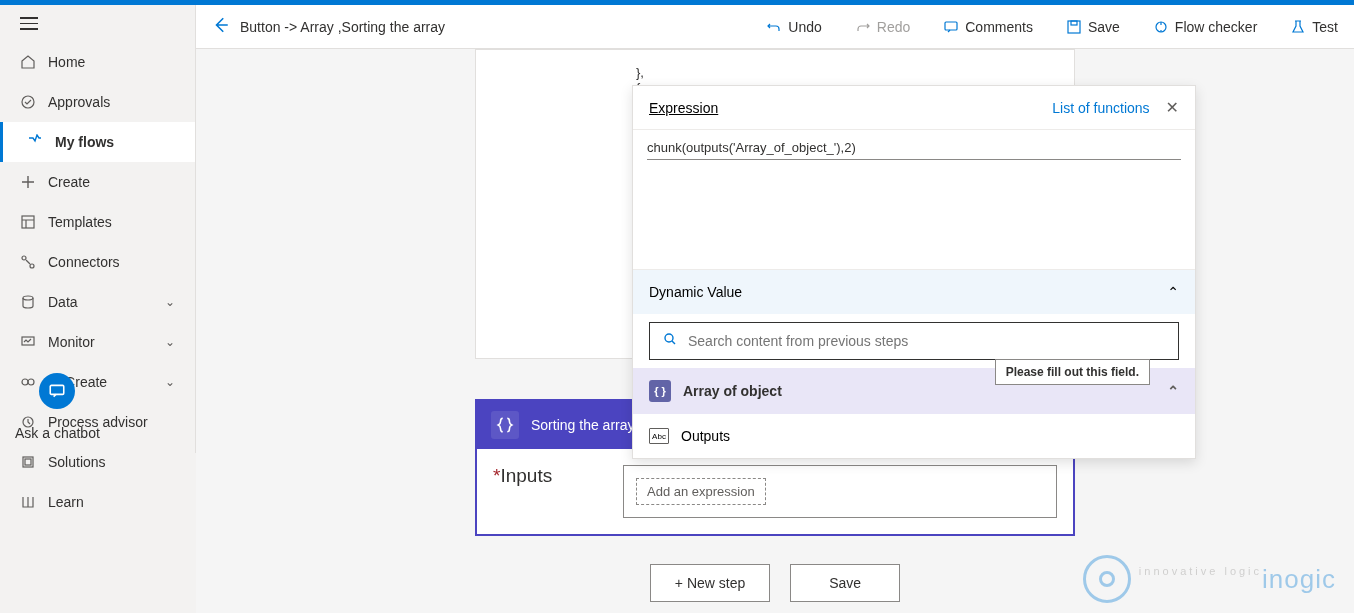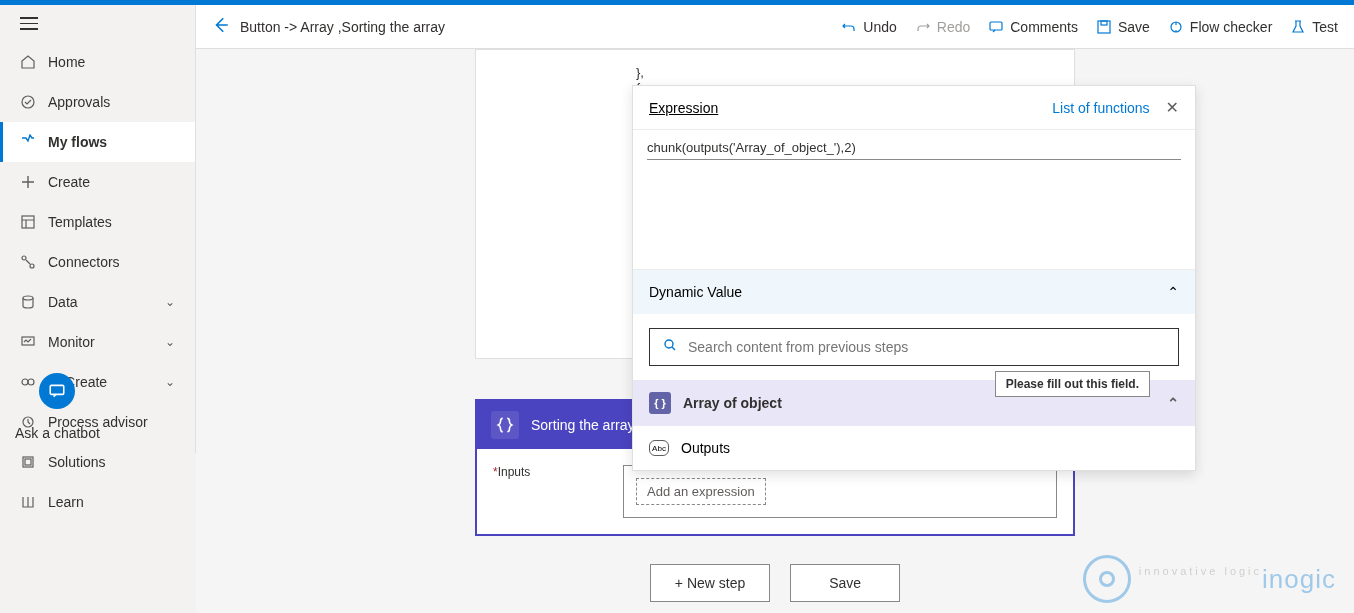--- a/index.html
+++ b/index.html
@@ -50,21 +50,21 @@
       padding: 12px 20px;
       cursor: pointer;
       font-size: 14px;
       color: #323130;
       position: relative;
     }
     .nav-item.active {
       background: #fff;
       font-weight: 600;
       border-left: 3px solid #0078d4;
-      padding-left: 17px;
+      padding-left: 24px;
     }
     .nav-item .nav-icon {
       width: 16px;
       height: 16px;
       margin-right: 12px;
       display: flex;
       align-items: center;
       justify-content: center;
       color: #605e5c;
     }
@@ -122,21 +122,21 @@
       padding: 0 10px 0 0;
       font-size: 16px;
     }
     .breadcrumb-text {
       font-size: 14px;
       color: #323130;
     }
     .header-actions {
       margin-left: auto;
       display: flex;
-      gap: 18px;
+      gap: 33px;
       align-items: center;
     }
     .header-action {
       display: flex;
       align-items: center;
       gap: 6px;
       font-size: 14px;
       color: #323130;
       cursor: pointer;
     }
@@ -184,21 +184,21 @@
       justify-content: center;
       margin-right: 12px;
     }
     .step-body {
       background: #fff;
       padding: 16px;
       display: flex;
       align-items: flex-start;
     }
     .input-label {
-      font-size: 12px;
+      font-size: 19px;
       color: #323130;
       width: 130px;
     }
     .input-label .required {
       color: #a4262c;
     }
     .expression-chip-area {
       border: 1px solid #8a8886;
       flex: 1;
       padding: 12px;
@@ -274,21 +274,21 @@
     .dynamic-header {
       background: #eff6fc;
       padding: 14px 16px;
       display: flex;
       align-items: center;
       justify-content: space-between;
       font-size: 14px;
       color: #000000;
     }
     .search-wrapper {
-      padding: 14px 16px;
+      padding: 8px 16px;
     }
     .search-box {
       display: flex;
       align-items: center;
       border: 1px solid #323130;
       padding: 8px 12px;
       gap: 10px;
     }
     .search-box input {
       border: none;
@@ -323,21 +323,21 @@
       display: flex;
       align-items: center;
       gap: 12px;
       font-size: 14px;
       cursor: pointer;
     }
     .content-item .item-icon {
       width: 20px;
       height: 16px;
       border: 1px solid #605e5c;
-      border-radius: 6px;
+      border-radius: 1px;
       font-size: 8px;
       display: flex;
       align-items: center;
       justify-content: center;
     }
     .tooltip {
       position: absolute;
       background: #fff;
       border: 1px solid #8a8886;
       padding: 5px 10px;

